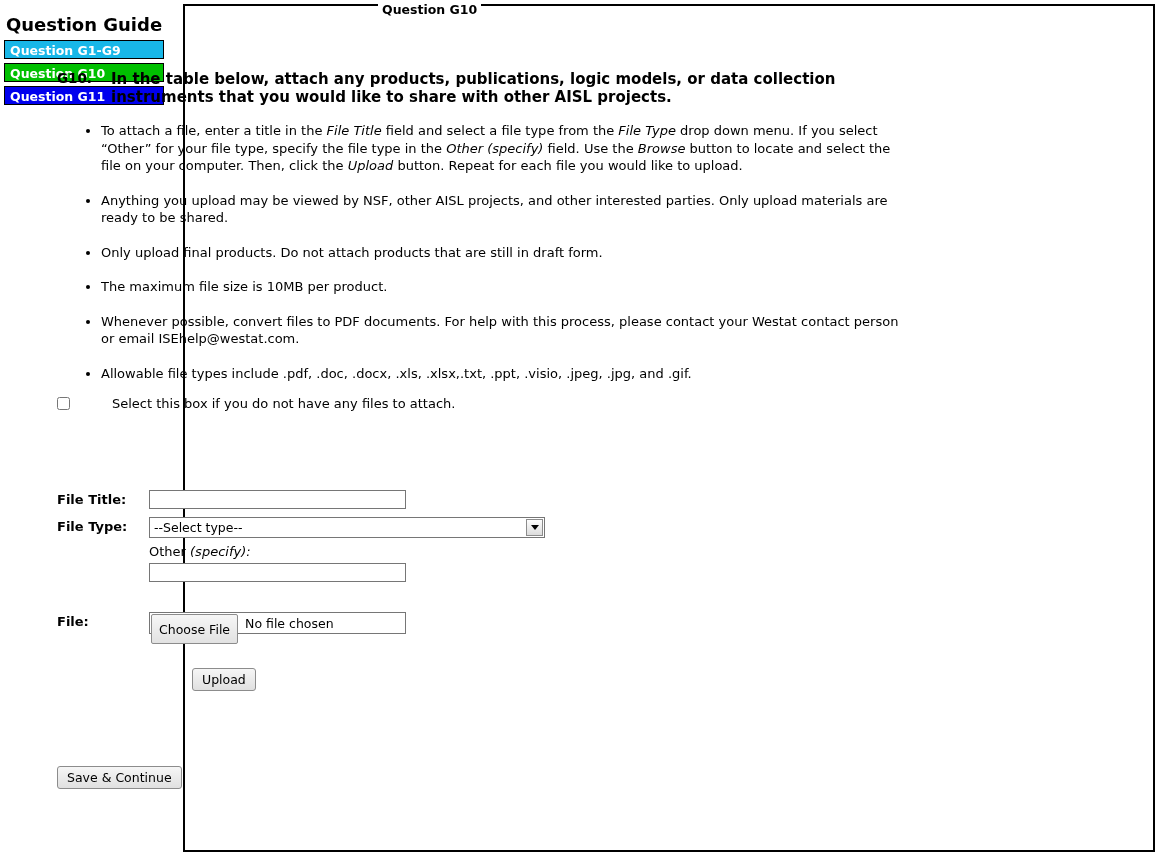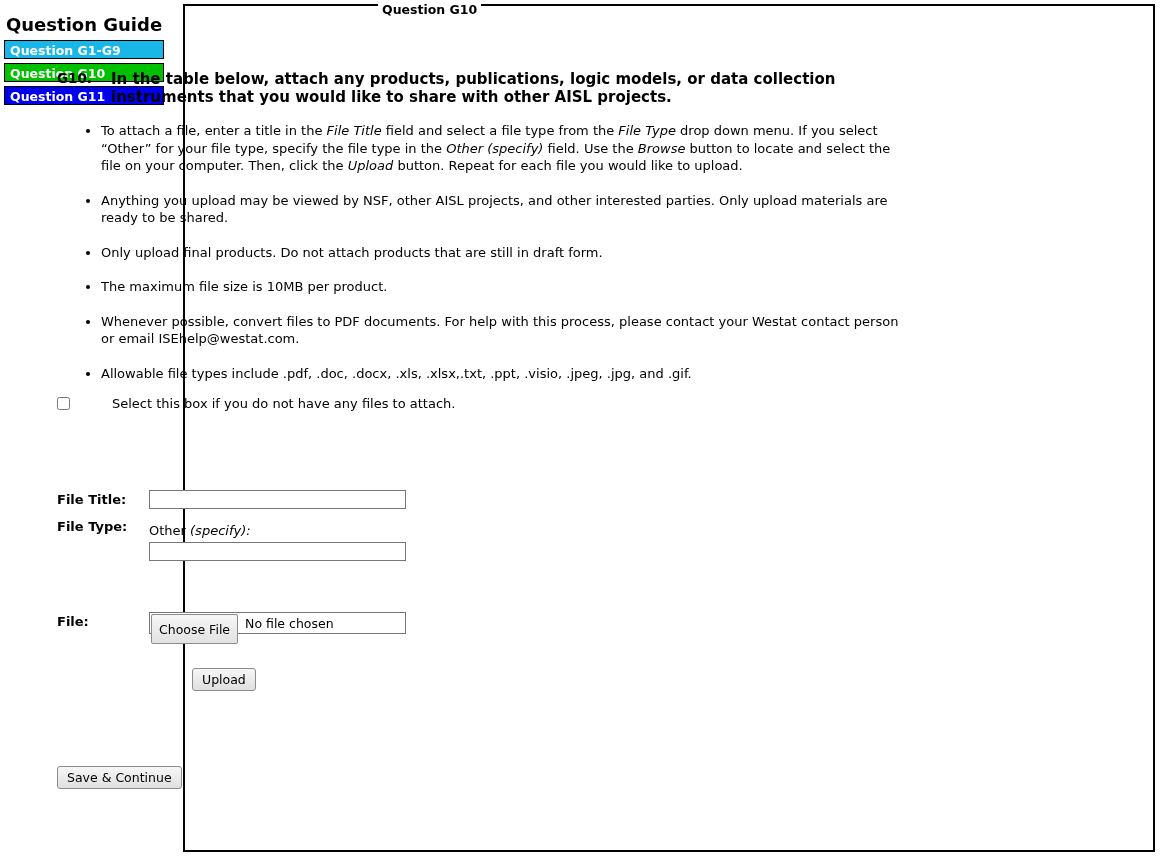--- a/index.html
+++ b/index.html
@@ -258,20 +258,26 @@
 </div>
 
 <div class="field-row" style="left:57px; top:490px;">
   <div class="field-label">File Title:</div>
   <input class="txtbox" type="text" value="" style="">
 </div>
 
 <div class="field-row" style="left:57px; top:517px;">
   <div class="field-label">File Type:</div>
   <div>
+    <div class="selectwrap">
+      <span class="sel-text">--Select type--</span>
+      <span class="sel-btn">
+          <span></span>
+        </span>
+    </div>
     <div class="other-label">
       <span>Other </span><span class="it">(specify):</span>
     </div>
     <input class="txtbox" style="margin-top: 4px;" type="text" value="">
   </div>
 </div>
 
 <div class="field-row" style="left:57px; top:612px;">
   <div class="field-label">File:</div>
   <div class="filewrap">

